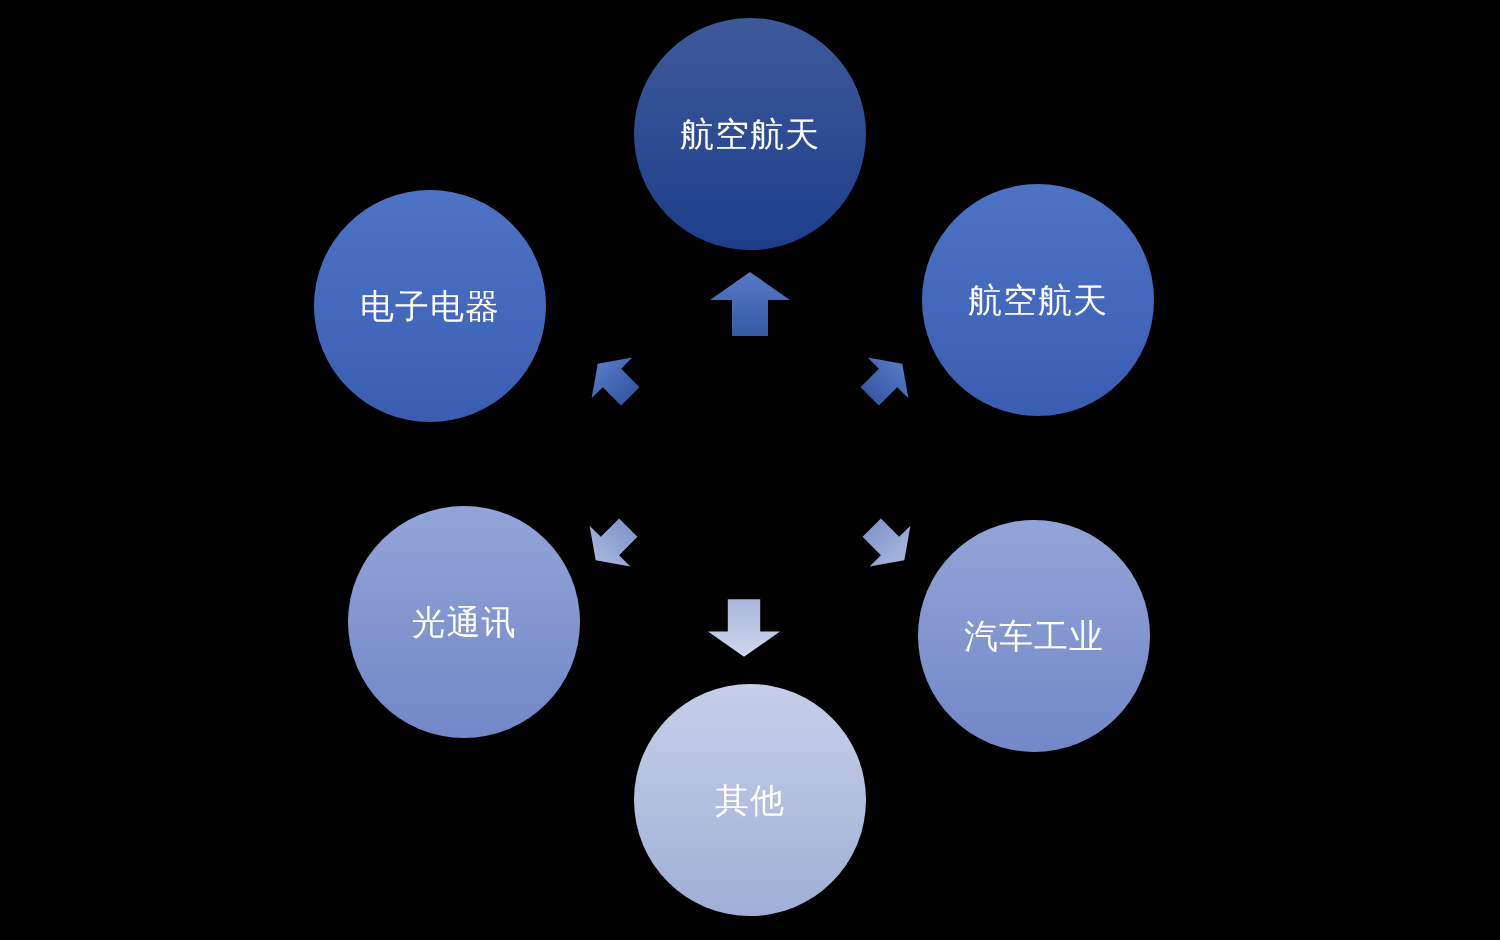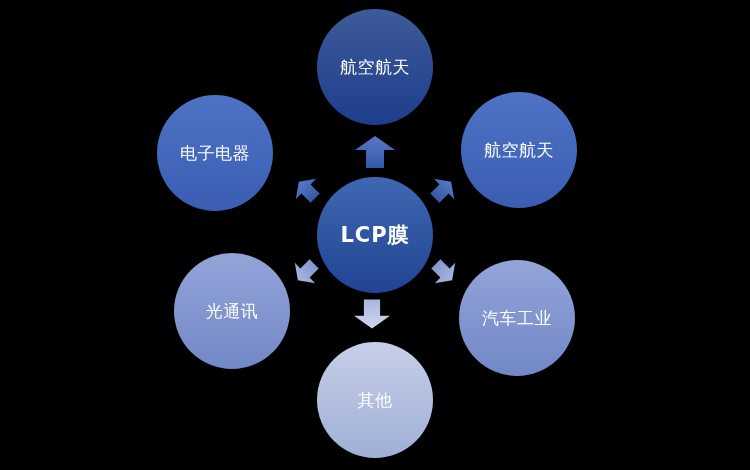--- a/index.html
+++ b/index.html
@@ -103,23 +103,20 @@
   </div>
 
   <div class="node node-bottom">
     <span>其他</span>
   </div>
 
   <div class="node node-bottom-right">
     <span>汽车工业</span>
   </div>
 
-  <div class="node node-center">
-    <span>LCP膜</span>
-  </div>
 
   <svg class="arrow arrow-up" viewBox="-22 -22 44 44">
     <polygon points="0,-16 20,-2 9,-2 9,16 -9,16 -9,-2 -20,-2" fill="url(#ga-blue)"></polygon>
   </svg>
 
   <svg class="arrow arrow-up-left" viewBox="-22 -22 44 44">
     <polygon points="0,-16 20,-2 9,-2 9,16 -9,16 -9,-2 -20,-2" fill="url(#ga-blue)" transform="rotate(-45) scale(0.72)"></polygon>
   </svg>
 
   <svg class="arrow arrow-up-right" viewBox="-22 -22 44 44">

